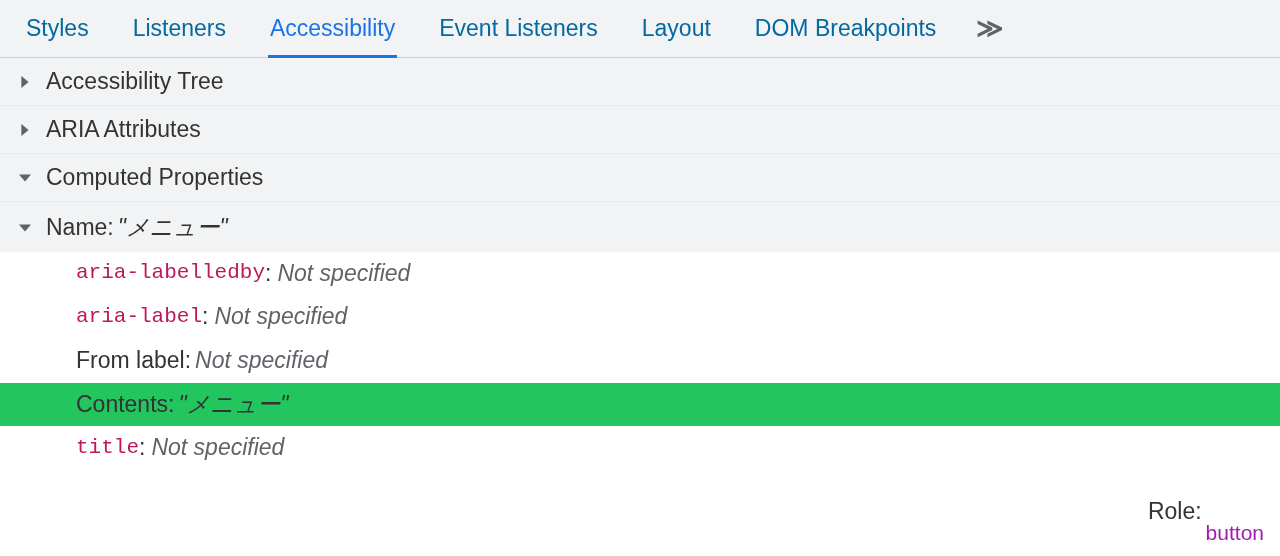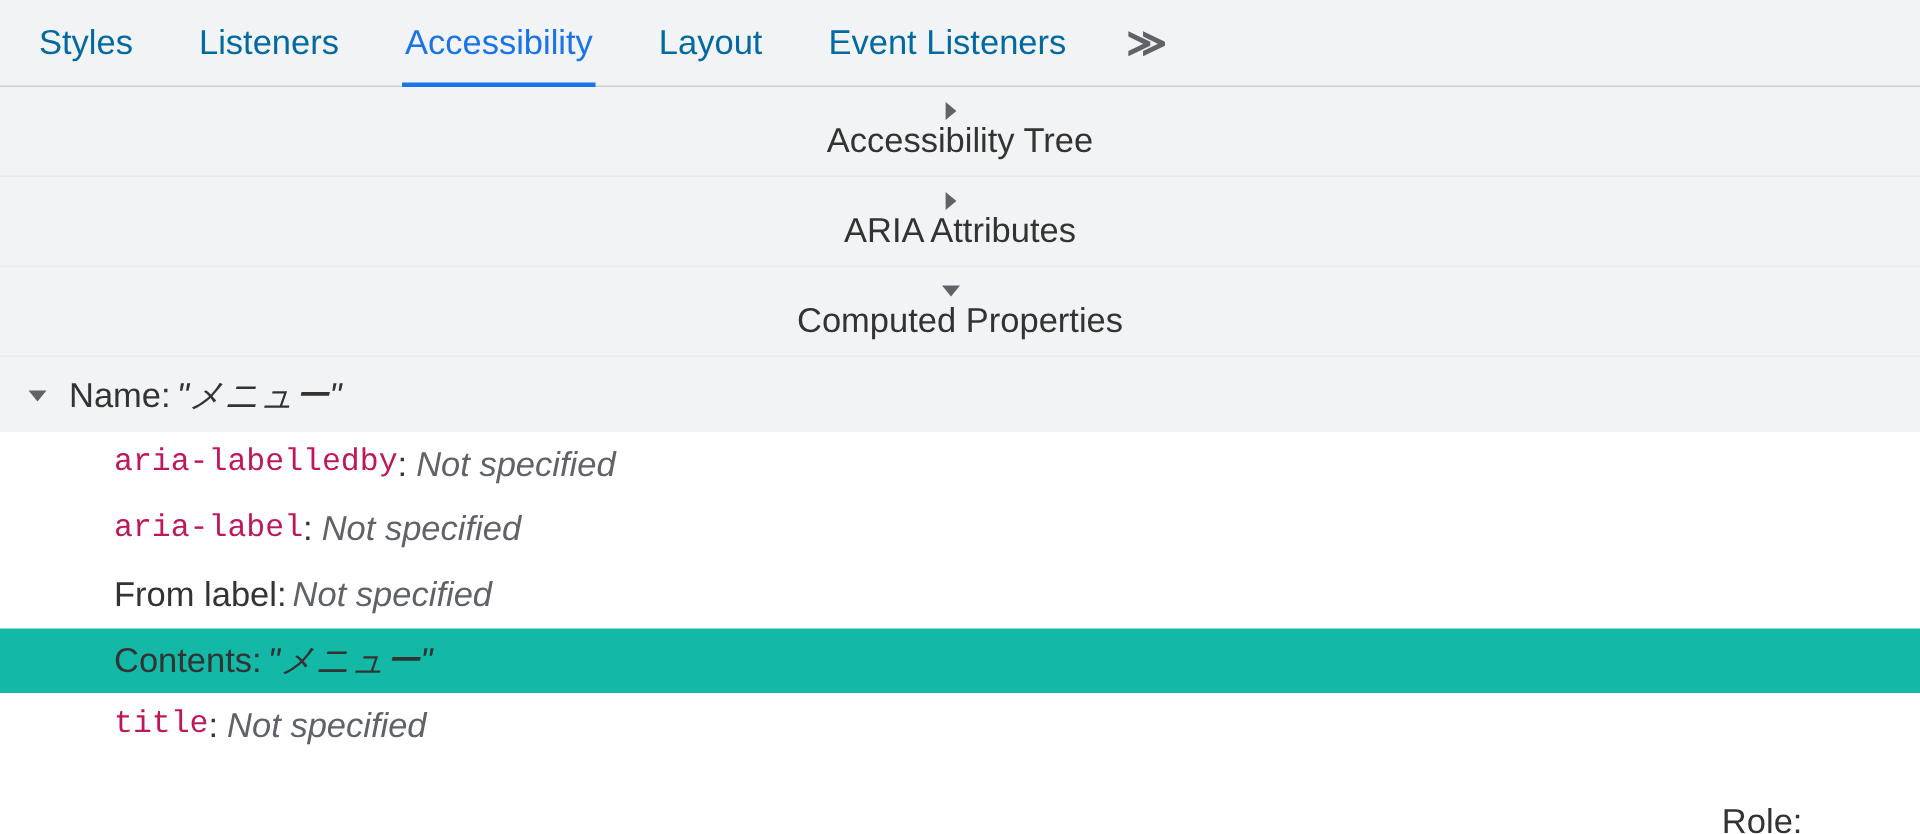--- a/index.html
+++ b/index.html
@@ -57,21 +57,20 @@
       background: #f1f3f4;
     }
     .section {
       display: flex;
       align-items: center;
       padding: 10px 16px;
       font-size: 23px;
       color: #333;
       cursor: pointer;
       border-bottom: 1px solid rgba(0,0,0,0.04);
-      flex-direction: column;
     }
     .section .arrow {
       width: 18px;
       display: inline-flex;
       align-items: center;
       justify-content: center;
       margin-right: 12px;
       color: #5f6368;
     }
     .arrow svg {
@@ -86,21 +85,21 @@
       padding: 4px 16px;
       font-size: 23px;
       line-height: 1.55;
     }
     .row.name-row {
       background: #f1f3f4;
       padding-top: 8px;
       padding-bottom: 6px;
     }
     .row.highlighted {
-      background: #14b8a6;
+      background: #22c55e;
     }
     .row .arrow {
       width: 18px;
       display: inline-flex;
       align-items: center;
       justify-content: center;
       margin-right: 12px;
       color: #5f6368;
     }
     .indent-0 { }
@@ -139,24 +138,27 @@
   <div class="tab">
       <span>Styles</span>
     </div>
   <div class="tab">
       <span>Listeners</span>
     </div>
   <div class="tab active">
       <span>Accessibility</span>
     </div>
   <div class="tab">
+      <span>Event Listeners</span>
+    </div>
+  <div class="tab">
       <span>Layout</span>
     </div>
   <div class="tab">
-      <span>Event Listeners</span>
+      <span>DOM Breakpoints</span>
     </div>
   <div class="more-tabs"><span>≫</span></div>
 </div>
 
 <div class="panel">
   <div class="section">
     <span class="arrow">
       <svg width="12" height="12" viewBox="0 0 10 10">
           <polygon points="2,0 8,5 2,10" fill="#5f6368"></polygon>
         </svg>

